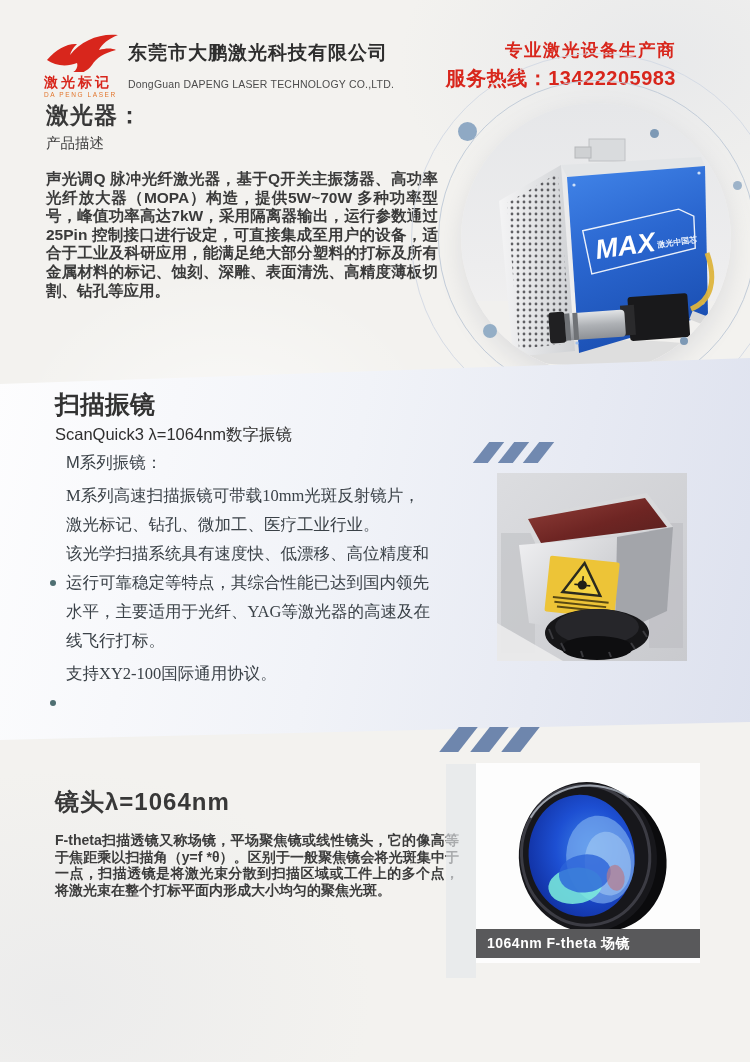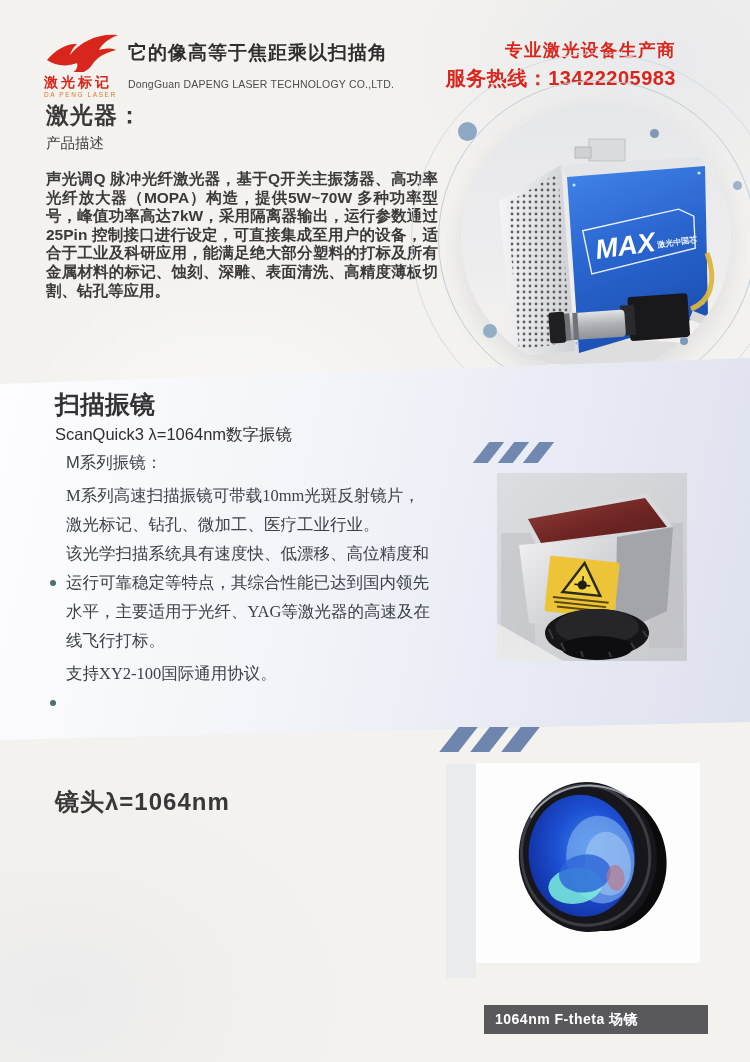--- a/index.html
+++ b/index.html
@@ -60,21 +60,21 @@
 
   <div class="abs" style="left:44px;top:30px;width:82px;">
     <svg width="78" height="42" viewBox="0 0 78 42">
       <path d="M3,30 C12,19 24,13 33,14 C29,18 27,21 26,25 C37,11 55,3 74,5 C64,9 58,14 55,20 C62,18 68,18 72,20 C60,23 52,28 48,35 C44,41 37,44 29,43 C33,39 34,36 33,33 C23,37 11,36 3,30 Z" fill="#d8261c"></path>
       <path d="M29,42 C33,47 41,49 47,47 C43,43 39,41 37,39 Z" fill="#d8261c"></path>
     </svg>
     <div class="logo-cn">激光标记</div>
     <div class="logo-en">DA PENG LASER</div>
   </div>
   <div class="abs" style="left:128px;top:40px;">
-    <div class="company-cn">它的像高等于焦距乘以扫描角</div>
+    <div class="company-cn">东莞市大鹏激光科技有限公司</div>
     <div class="company-en">DongGuan DAPENG LASER TECHNOLOGY CO.,LTD.</div>
   </div>
   <div class="abs contact" style="left:430px;top:38px;width:246px;">
     <div class="tagline">专业激光设备生产商</div>
     <div class="hotline">服务热线：13422205983</div>
   </div>
 
   <div class="abs sec-title" style="left:46px;top:100px;">激光器：</div>
   <div class="abs sec-sub" style="left:46px;top:134px;">产品描述</div>
   <div class="abs laser-body" style="left:46px;top:170px;">声光调Q 脉冲光纤激光器，基于Q开关主振荡器、高功率光纤放大器（MOPA）构造，提供5W~70W 多种功率型号，峰值功率高达7kW，采用隔离器输出，运行参数通过25Pin 控制接口进行设定，可直接集成至用户的设备，适合于工业及科研应用，能满足绝大部分塑料的打标及所有金属材料的标记、蚀刻、深雕、表面清洗、高精度薄板切割、钻孔等应用。</div>
@@ -228,20 +228,21 @@
         <line x1="84" y1="178" x2="86" y2="184"></line>
           <line x1="112" y1="179" x2="114" y2="184"></line>
         <line x1="134" y1="170" x2="138" y2="176"></line>
           <line x1="146" y1="158" x2="150" y2="164"></line>
       </g>
       <polygon points="0,150 66,188 0,188" fill="#ebebec" opacity=".9"></polygon>
     </svg>
   </div>
 
   <div class="abs sec-title" style="left:55px;top:786px;font-size:24px;">镜头λ=1064nm</div>
+  <div class="abs lens-body" style="left:55px;top:832px;">F-theta扫描透镜又称场镜，平场聚焦镜或线性镜头，它的像高等于焦距乘以扫描角（y=f *θ）。区别于一般聚焦镜会将光斑集中于一点，扫描透镜是将激光束分散到扫描区域或工件上的多个点，将激光束在整个打标平面内形成大小均匀的聚焦光斑。</div>
 
   <div class="abs gray-strip" style="left:446px;top:764px;width:30px;height:214px;"></div>
 
   <div class="abs photo-frame" style="left:476px;top:763px;width:224px;height:200px;background:#fdfdfd;">
     <svg width="224" height="200" viewBox="0 0 224 200">
       <defs>
         <radialGradient id="glassG" cx=".6" cy=".45" r=".75">
           <stop offset="0" stop-color="#3e86ea"></stop>
             <stop offset=".45" stop-color="#1d4fd2"></stop>
             <stop offset="1" stop-color="#0c2590"></stop>
@@ -255,15 +256,15 @@
         <ellipse cx="106" cy="92" rx="53" ry="61" fill="url(#glassG)"></ellipse>
         <ellipse cx="124" cy="98" rx="34" ry="44" fill="#7fb0f0" opacity=".65"></ellipse>
         <ellipse cx="131" cy="103" rx="23" ry="32" fill="#aacdf4" opacity=".55"></ellipse>
         <ellipse cx="96" cy="121" rx="27" ry="18" fill="#7cefdc" opacity=".85"></ellipse>
         <ellipse cx="107" cy="110" rx="26" ry="19" fill="#2b63d8" opacity=".8"></ellipse>
         <ellipse cx="137" cy="118" rx="9" ry="13" fill="#b77b8a" opacity=".7"></ellipse>
         <path d="M60,48 A66,60 0 0 1 160,40" stroke="#c9d1dd" stroke-width="2" fill="none" opacity=".7"></path>
       </g>
     </svg>
   </div>
-  <div class="abs caption-bar" style="left:476px;top:1005px;width:213px;height:29px;margin-left:8px;">1064nm F-theta 场镜</div>
+  <div class="abs caption-bar" style="left:476px;top:929px;width:213px;height:29px;">1064nm F-theta 场镜</div>
 
 </div>
 
 </body></html>

